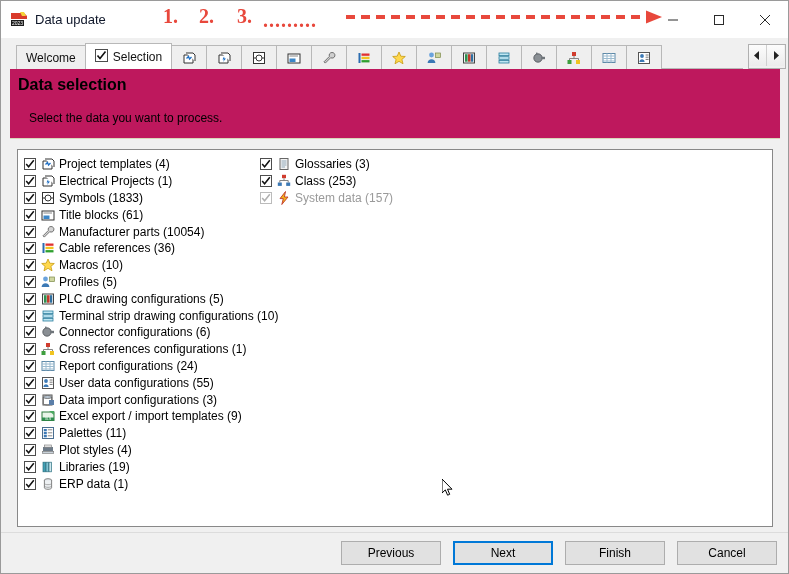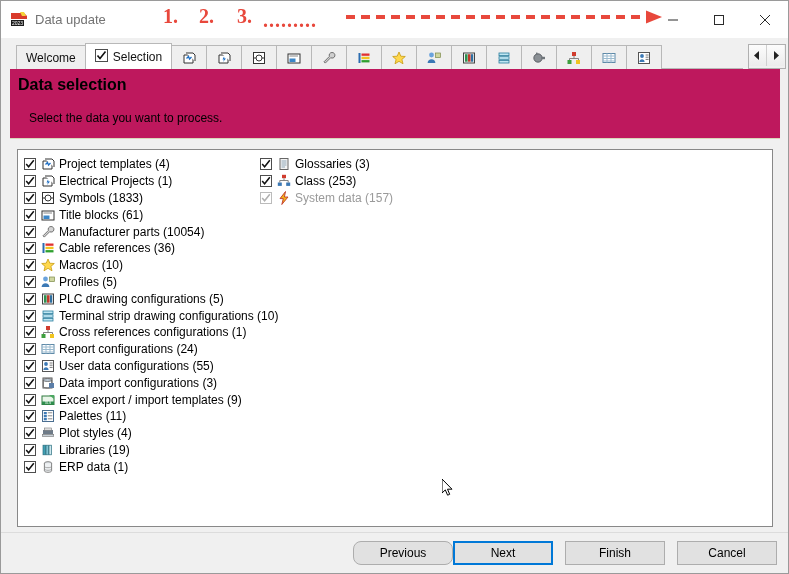--- a/index.html
+++ b/index.html
@@ -9,21 +9,21 @@
     font-family:"Liberation Sans","DejaVu Sans",sans-serif;
     font-size:12px;color:#000;
     -webkit-font-smoothing:none;
   }
   #app{position:relative;width:789px;height:574px;box-sizing:border-box;
        border:1px solid #9a9a9a;background:#f0f0f0;overflow:hidden;}
 
   
   .titlebar{position:absolute;left:0;top:0;width:787px;height:37px;background:#ffffff;}
   .tb-icon{position:absolute;left:9px;top:9px;width:19px;height:19px;}
-  .tb-title{position:absolute;left:34px;top:9px;font-size:13px;color:#737373;line-height:19px;}
+  .tb-title{position:absolute;left:34px;top:9px;font-size:13px;color:#0f172a;line-height:19px;}
   .win-btns{position:absolute;right:0;top:0;height:37px;display:flex;}
   .win-btn{width:46px;height:37px;display:flex;align-items:center;justify-content:center;
            font-size:13px;color:#2b2b2b;background:transparent;}
   .win-btn svg{display:block;}
 
   
   .anno{position:absolute;color:#e8483c;font-weight:bold;pointer-events:none;}
   .anno-num{font-size:20px;font-family:"Liberation Serif","DejaVu Serif",serif;top:4px;}
   .n1{left:162px;} .n2{left:198px;} .n3{left:236px;}
   .anno-dots{left:262px;top:8px;font-size:20px;letter-spacing:1px;
@@ -69,21 +69,21 @@
   .ic{width:16px;height:16px;flex:0 0 auto;display:block;}
 
   
   .footer{position:absolute;left:0;bottom:0;width:787px;height:40px;background:#f0f0f0;
           border-top:1px solid #dcdcdc;}
   .btn{position:absolute;top:8px;width:100px;height:24px;box-sizing:border-box;
        border:1px solid #adadad;background:#e1e1e1;font-size:12px;color:#000;
        display:flex;align-items:center;justify-content:center;
        font-family:"Liberation Sans","DejaVu Sans",sans-serif;}
   .btn.def{border:2px solid #0078d7;background:#e1e1e1;}
-  #btn-prev{left:352px;border-radius:8px;} #btn-next{left:452px;} #btn-finish{left:564px;} #btn-cancel{left:676px;}
+  #btn-prev{left:340px;} #btn-next{left:452px;} #btn-finish{left:564px;} #btn-cancel{left:676px;}
 
   .cursor{position:absolute;left:441px;top:478px;width:12px;height:19px;}
 </style>
 </head>
 <body>
 
 <div id="app">
 
   <div class="titlebar">
     <span class="tb-icon">
@@ -454,20 +454,34 @@
           <span class="lbl">Terminal strip drawing configurations (10)</span>
         </div>
         <div class="row">
           <span class="cb" style="border: none; background: transparent;">
             <svg width="12" height="12" viewBox="0 0 12 12">
               <rect x="0.5" y="0.5" width="11" height="11" fill="#fff" stroke="#4d4d4d"></rect>
               <polyline points="2.2,6 4.6,8.8 9.8,2.2" fill="none" stroke="#111" stroke-width="1.5"></polyline>
             </svg>
           </span>
           <span class="ic"><svg width="16" height="16" viewBox="0 0 16 16">
+              <circle cx="7" cy="8" r="4.2" fill="#8a8f94" stroke="#4a4f54" stroke-width="0.8"></circle>
+              <rect x="10.5" y="6.8" width="3.5" height="2.4" fill="#6f757a"></rect>
+              <rect x="5" y="2.6" width="1.5" height="2" fill="#6f757a"></rect>
+            </svg></span>
+          <span class="lbl">Connector configurations (6)</span>
+        </div>
+        <div class="row">
+          <span class="cb" style="border: none; background: transparent;">
+            <svg width="12" height="12" viewBox="0 0 12 12">
+              <rect x="0.5" y="0.5" width="11" height="11" fill="#fff" stroke="#4d4d4d"></rect>
+              <polyline points="2.2,6 4.6,8.8 9.8,2.2" fill="none" stroke="#111" stroke-width="1.5"></polyline>
+            </svg>
+          </span>
+          <span class="ic"><svg width="16" height="16" viewBox="0 0 16 16">
               <rect x="6" y="2" width="4" height="4" fill="#d03c2e"></rect>
               <rect x="1.5" y="10" width="4" height="4" fill="#3f9f3f"></rect>
               <rect x="10" y="10" width="4" height="4" fill="#f0c420"></rect>
               <path d="M8 6v2.5M3.5 10V8.5h9V10" stroke="#777" fill="none" stroke-width="0.9"></path>
             </svg></span>
           <span class="lbl">Cross references configurations (1)</span>
         </div>
         <div class="row">
           <span class="cb" style="border: none; background: transparent;">
             <svg width="12" height="12" viewBox="0 0 12 12">

